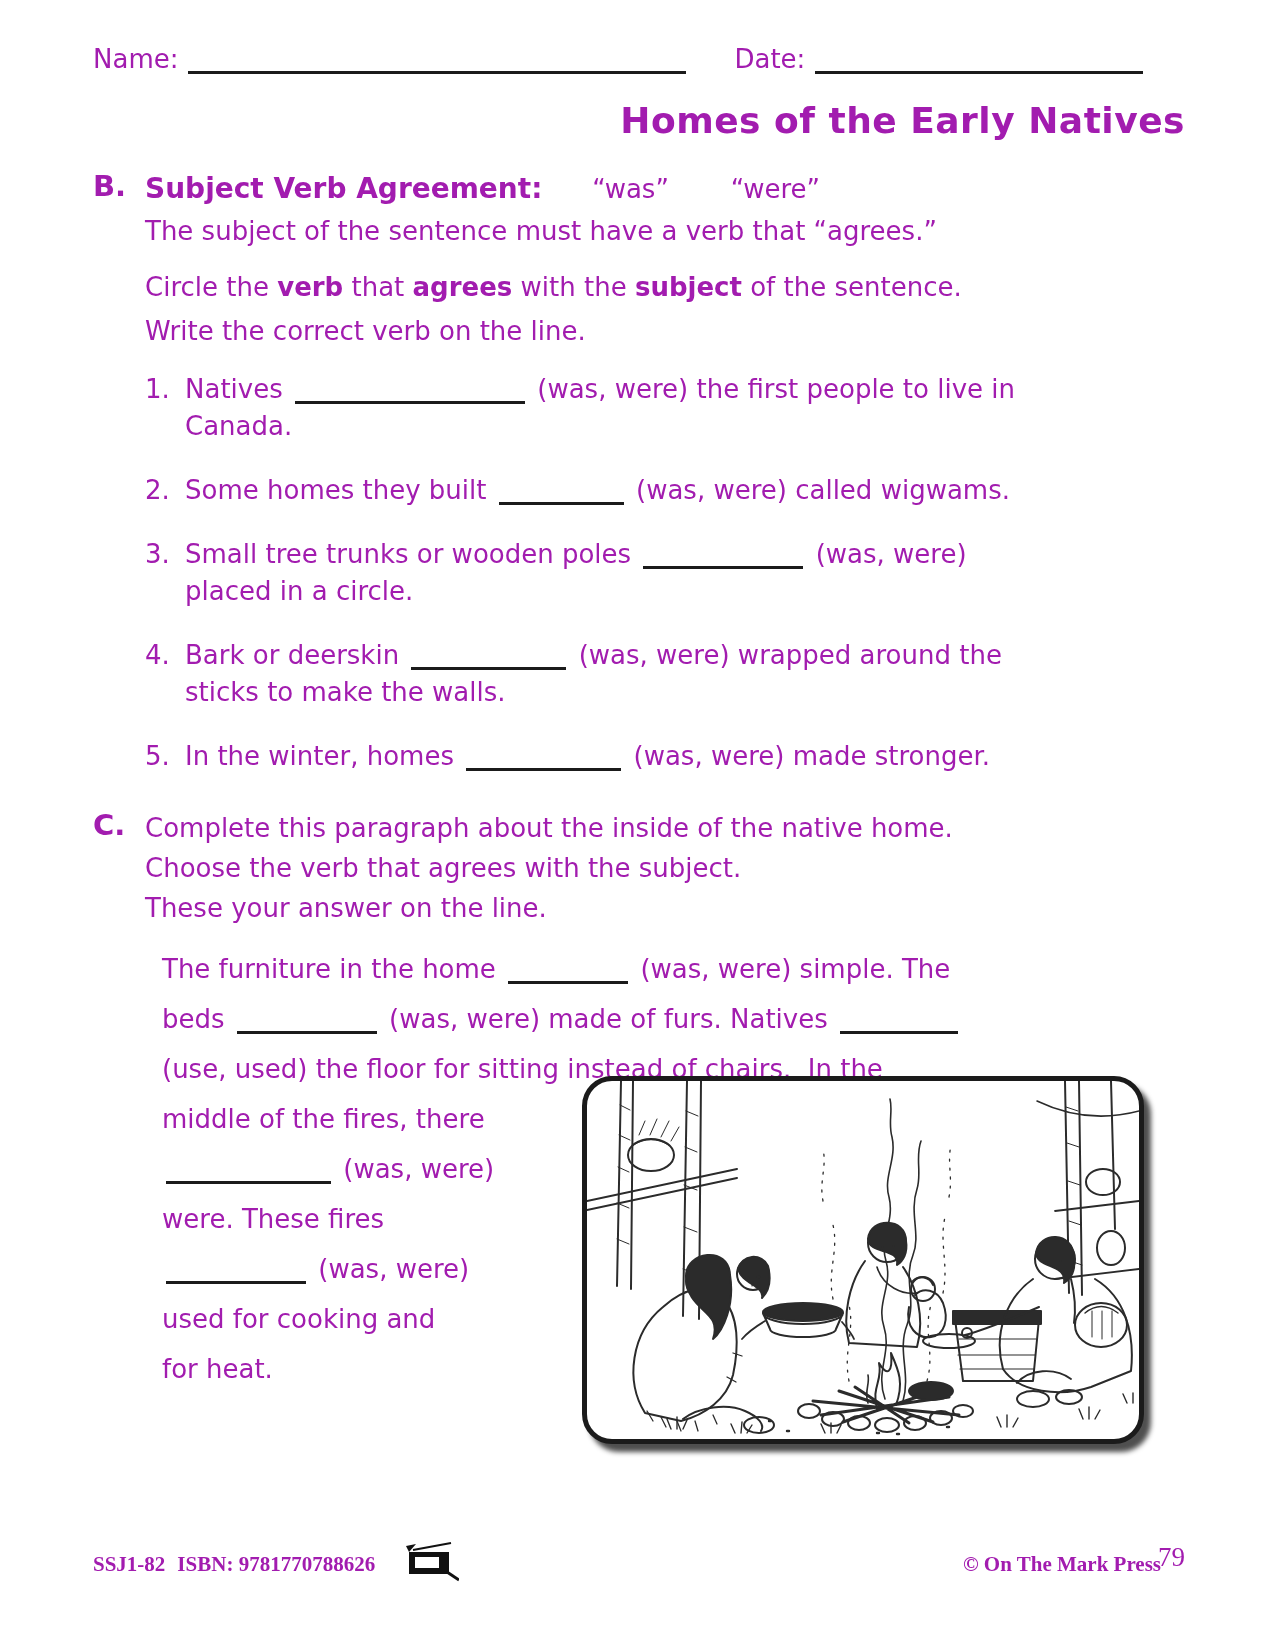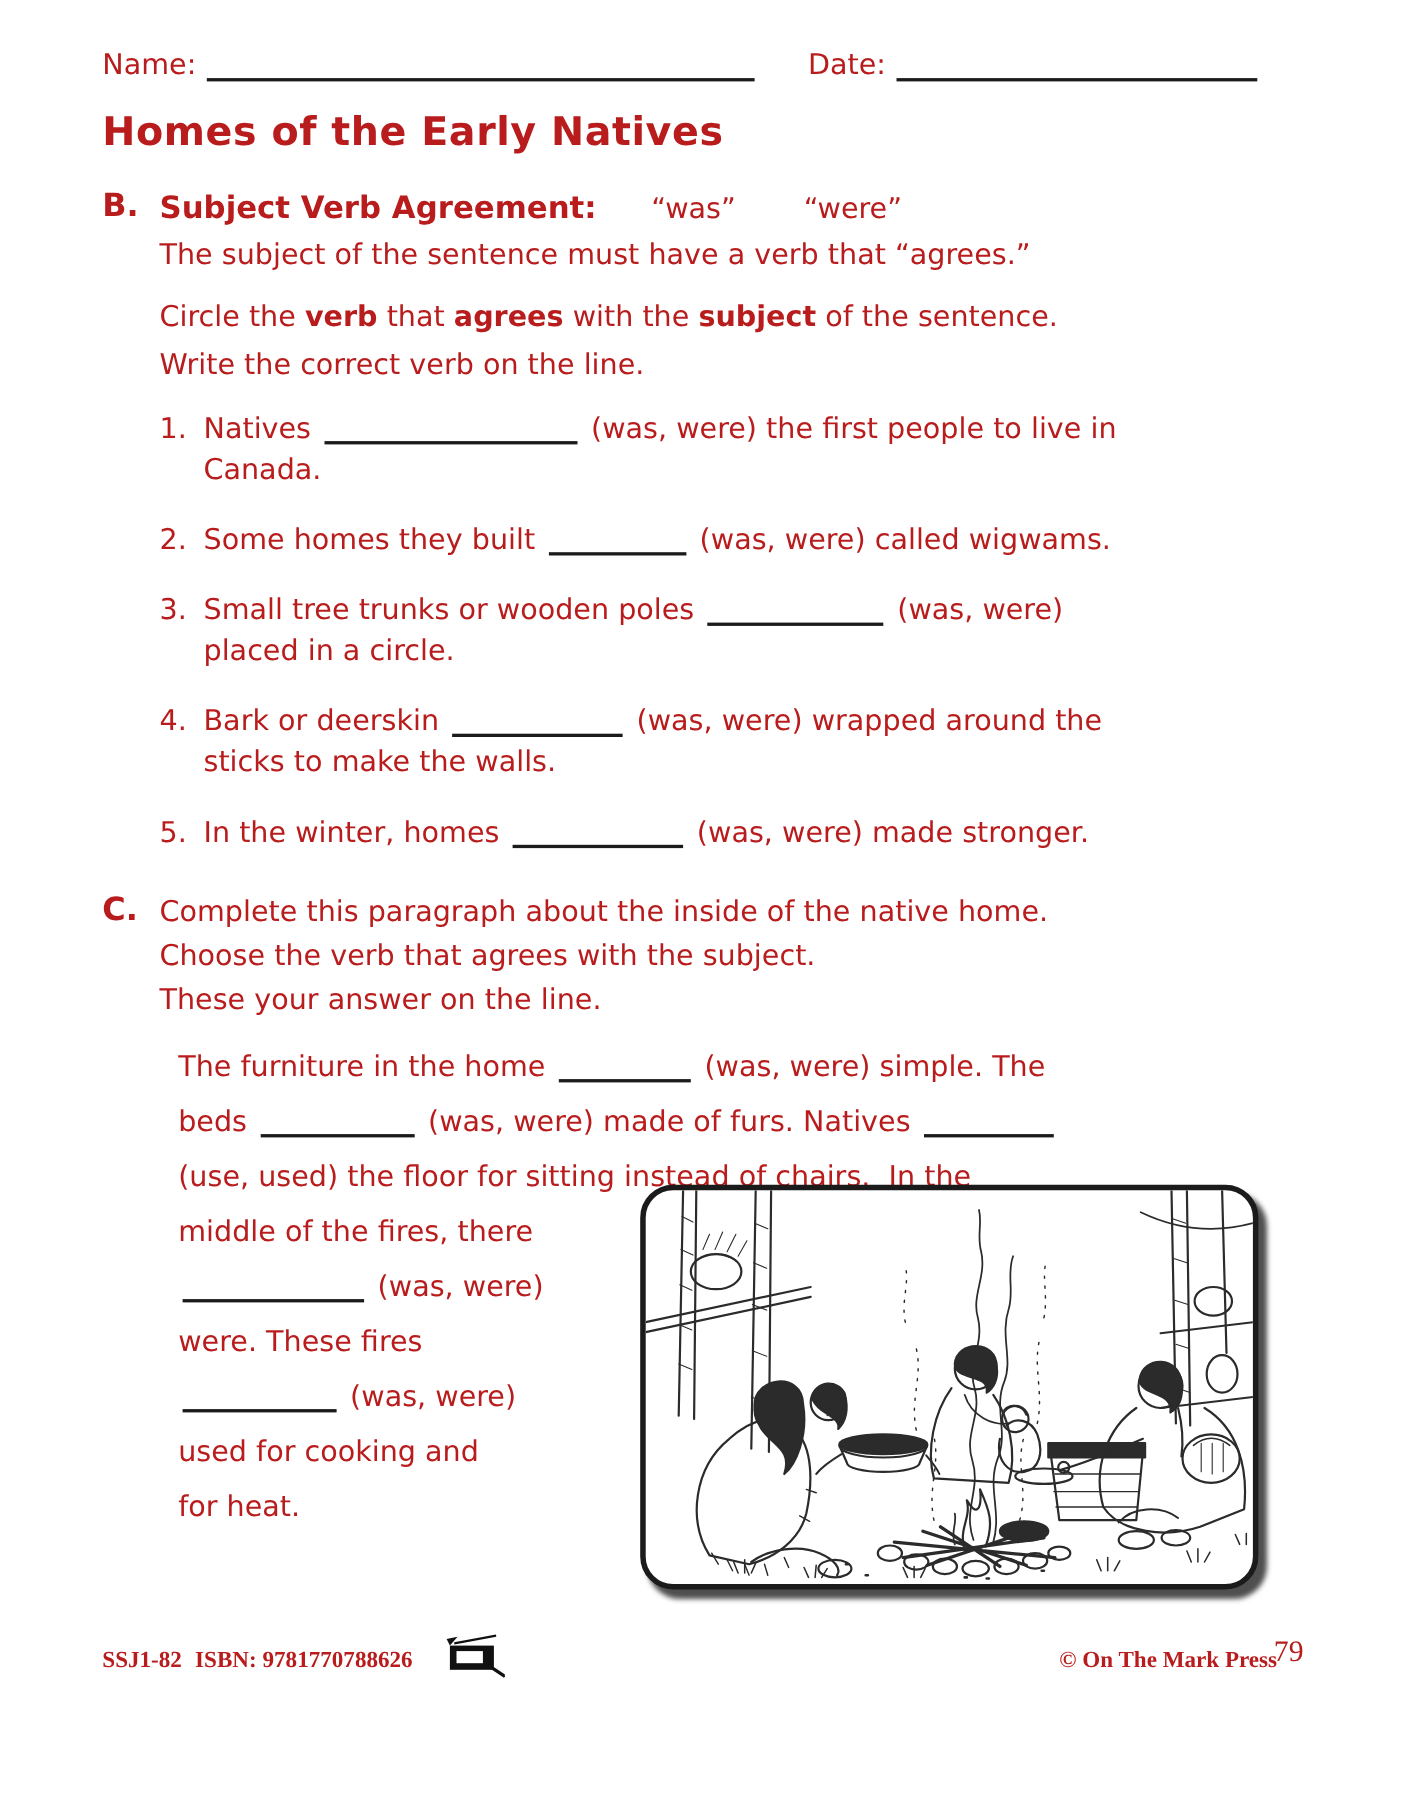--- a/index.html
+++ b/index.html
@@ -1,37 +1,37 @@
 <!DOCTYPE html>
 <html><head>
 <meta charset="utf-8">
 <style>
   html,body{margin:0;padding:0;background:#ffffff;}
   .page{
     position:relative;
     width:1275px;height:1650px;
     margin:0 auto;
     background:#ffffff;
-    color:#b91c1c;
+    color:#a21caf;
     font-family:"DejaVu Sans", sans-serif;
     overflow:hidden;
     border-radius:31px;
   }
   .content{position:absolute;left:93px;right:90px;top:44px;}
 
   
   .name-row{display:flex;align-items:flex-end;font-size:26px;}
   .rule{display:inline-block;border-bottom:3px solid #1b1b1b;height:26px;}
   .rule.name{width:498px;margin-left:10px;}
   .rule.date{width:328px;margin-left:10px;}
   .date-label{margin-left:48px;}
 
   
   .page-title{
-    text-align:left;font-size:36px;font-weight:700;
+    text-align:right;font-size:36px;font-weight:700;
     margin-top:26px;letter-spacing:0.5px;
   }
 
   
   .section{display:flex;margin-top:28px;}
   .sec-letter{flex:0 0 52px;font-size:29px;font-weight:700;}
   .sec-body{flex:1;font-size:26px;line-height:44px;}
   .b-head{font-size:28px;font-weight:700;line-height:40px;}
   .b-quote{font-weight:400;font-size:26px;}
   .q-was{margin-left:40px;}
@@ -63,21 +63,21 @@
     width:552px;height:358px;
     background:#ffffff;
     border:5px solid #1b1b1b;border-radius:30px;
     box-shadow:7px 8px 5px rgba(20,20,20,0.75);
     overflow:hidden;
   }
   .illustration svg{display:block;width:100%;height:100%;}
 
   
   .footer{
-    position:absolute;left:93px;right:90px;top:1484px;
+    position:absolute;left:93px;right:90px;top:1540px;
     font-family:"Liberation Serif", serif;
     font-size:21px;font-weight:700;
     display:flex;align-items:center;
   }
   .footer .isbn{margin-left:12px;}
   .press-icon{margin-left:26px;}
   .page-number{
     position:absolute;left:0;right:0;text-align:right;
     font-weight:400;font-size:27px;top:2px;
   }

